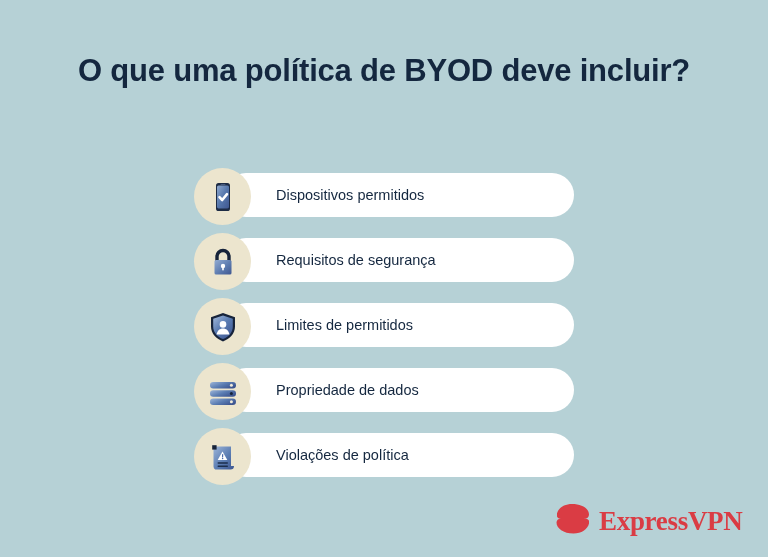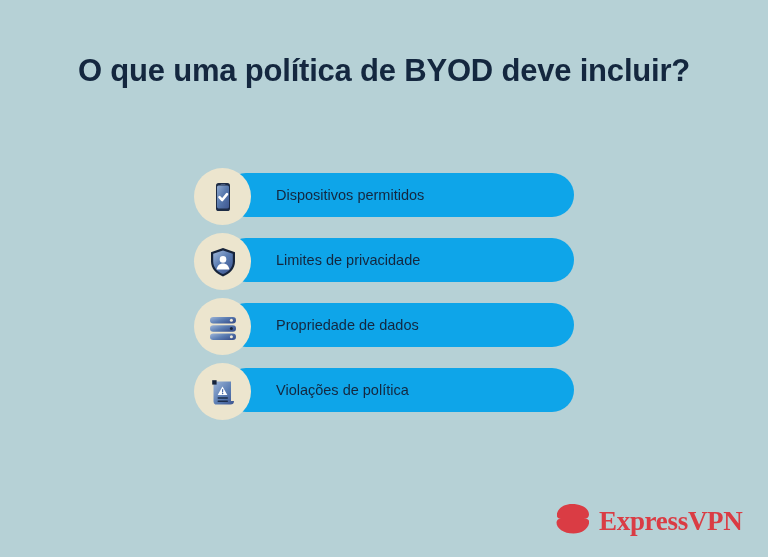--- a/index.html
+++ b/index.html
@@ -43,21 +43,21 @@
     position: relative;
     height: 56px;
     margin-bottom: 9px;
   }
   .pill {
     position: absolute;
     left: 30px;
     top: 5px;
     width: 350px;
     height: 44px;
-    background: #0ea5e9;
+    background: #ffffff;
     border-radius: 22px;
     box-sizing: border-box;
     display: flex;
     align-items: center;
   }
   .pill-label {
     margin-left: 52px;
     font-size: 14.5px;
     color: #14273f;
     white-space: nowrap;
@@ -123,24 +123,46 @@
             </defs>
             <rect x="10" y="3" width="14" height="28" rx="2.6" fill="#1d2b44"></rect>
             <rect x="11" y="5.4" width="12" height="23" rx="1.6" fill="url(#g1)"></rect>
             <rect x="14.5" y="4" width="5" height="1" rx="0.5" fill="#44587c"></rect>
             <path d="M13.5 17.2 L16.2 20 L21 14.2" stroke="#ffffff" stroke-width="2.6" fill="none" stroke-linecap="round" stroke-linejoin="round"></path>
           </svg>
         </span>
       </div>
     </div>
 
-
-    <div class="row">
-      <div class="pill">
-        <span class="pill-label">Limites de privacidade</span>
+    <div class="row">
+      <div class="pill">
+        <span class="pill-label">Requisitos de segurança</span>
+      </div>
+      <div class="circle">
+        <span>
+          <svg width="34" height="34" viewBox="0 0 34 34">
+            <defs>
+              <linearGradient id="g2" x1="0" y1="0" x2="1" y2="1">
+                <stop offset="0%" stop-color="#93acd2"></stop>
+                <stop offset="55%" stop-color="#5d7cb0"></stop>
+                <stop offset="100%" stop-color="#3f5790"></stop>
+              </linearGradient>
+            </defs>
+            <path d="M11 16 V11.5 a6 6 0 0 1 12 0 V16" stroke="#16233a" stroke-width="3.4" fill="none"></path>
+            <rect x="8.5" y="15" width="17" height="14.5" rx="1.6" fill="url(#g2)"></rect>
+            <circle cx="17" cy="21" r="2.2" fill="#ffffff"></circle>
+            <rect x="16.2" y="21.5" width="1.6" height="4" rx="0.8" fill="#ffffff"></rect>
+          </svg>
+        </span>
+      </div>
+    </div>
+
+    <div class="row">
+      <div class="pill">
+        <span class="pill-label">Limites de permitidos</span>
       </div>
       <div class="circle">
         <span>
           <svg width="34" height="34" viewBox="0 0 34 34">
             <defs>
               <linearGradient id="g3" x1="0.1" y1="0" x2="0.9" y2="1">
                 <stop offset="0%" stop-color="#9db5d8"></stop>
                 <stop offset="45%" stop-color="#5a7cb2"></stop>
                 <stop offset="100%" stop-color="#3d5590"></stop>
               </linearGradient>

